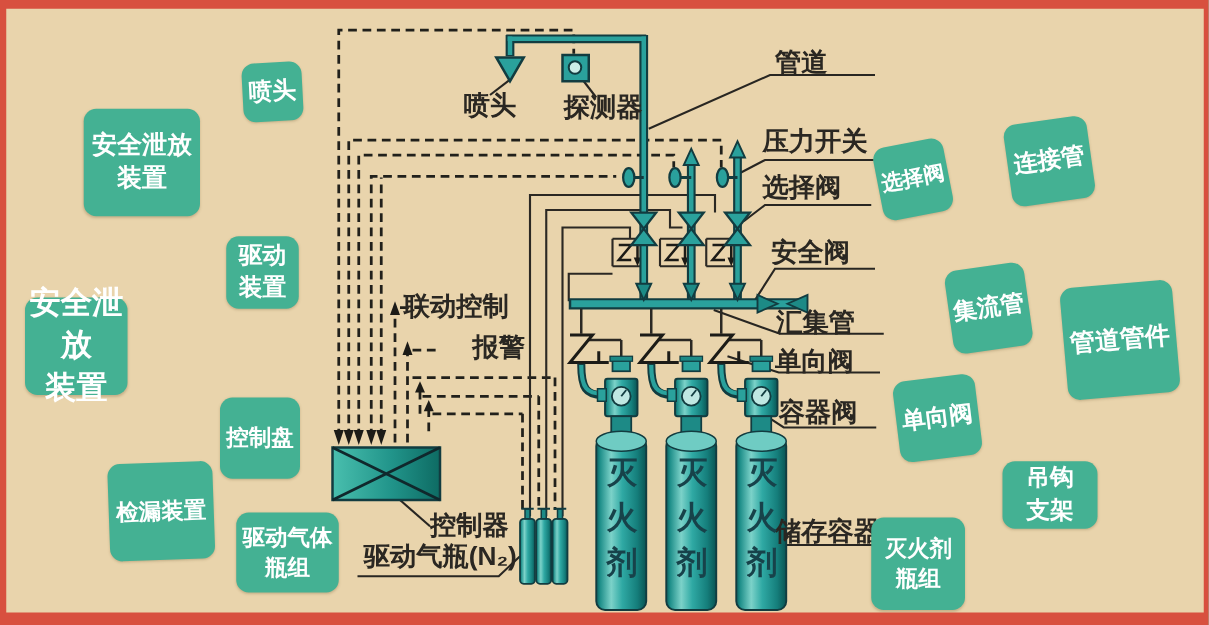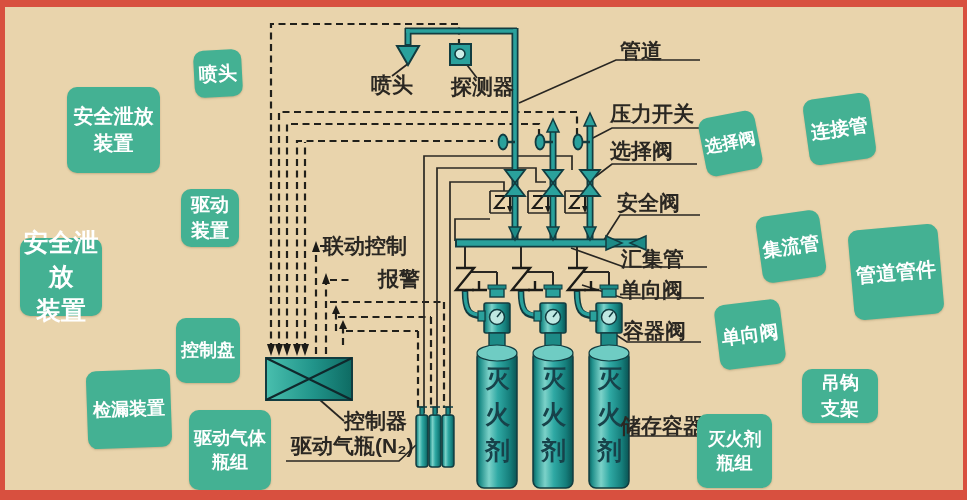--- a/index.html
+++ b/index.html
@@ -256,21 +256,21 @@
 
   <div class="tealbox" style="left:194px;top:50px;width:48px;height:47px;font-size:19px;transform:rotate(-3deg);">喷头</div>
   <div class="tealbox" style="left:67px;top:87px;width:93px;height:86px;font-size:20px;">安全泄放
 装置</div>
   <div class="tealbox" style="left:181px;top:189px;width:58px;height:58px;font-size:19px;">驱动
 装置</div>
   <div class="tealbox" style="left:20px;top:238px;width:82px;height:78px;font-size:25px;">安全泄放
 装置</div>
   <div class="tealbox" style="left:176px;top:318px;width:64px;height:65px;font-size:18px;">控制盘</div>
   <div class="tealbox" style="left:87px;top:370px;width:84px;height:78px;font-size:18px;transform:rotate(-2deg);">检漏装置</div>
-  <div class="tealbox" style="left:189px;top:410px;width:82px;height:80px;font-size:18px;">驱动气体
+  <div class="tealbox" style="left:189px;top:410px;width:82px;height:64px;font-size:18px;">驱动气体
 瓶组</div>
   <div class="tealbox" style="left:702px;top:114px;width:57px;height:59px;font-size:17px;transform:rotate(-11deg);">选择阀</div>
   <div class="tealbox" style="left:806px;top:96px;width:67px;height:66px;font-size:19px;transform:rotate(-8deg);">连接管</div>
   <div class="tealbox" style="left:759px;top:213px;width:64px;height:67px;font-size:19px;transform:rotate(-8deg);">集流管</div>
   <div class="tealbox" style="left:851px;top:227px;width:90px;height:90px;font-size:20px;transform:rotate(-5deg);">管道管件</div>
   <div class="tealbox" style="left:717px;top:302px;width:66px;height:65px;font-size:19px;transform:rotate(-7deg);">单向阀</div>
   <div class="tealbox" style="left:802px;top:369px;width:76px;height:54px;font-size:19px;">吊钩
 支架</div>
   <div class="tealbox" style="left:697px;top:414px;width:75px;height:74px;font-size:18px;">灭火剂
 瓶组</div>

